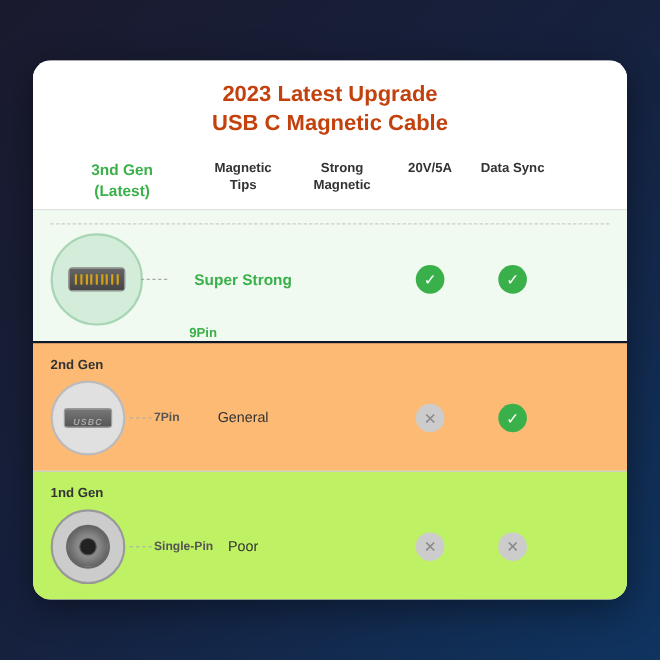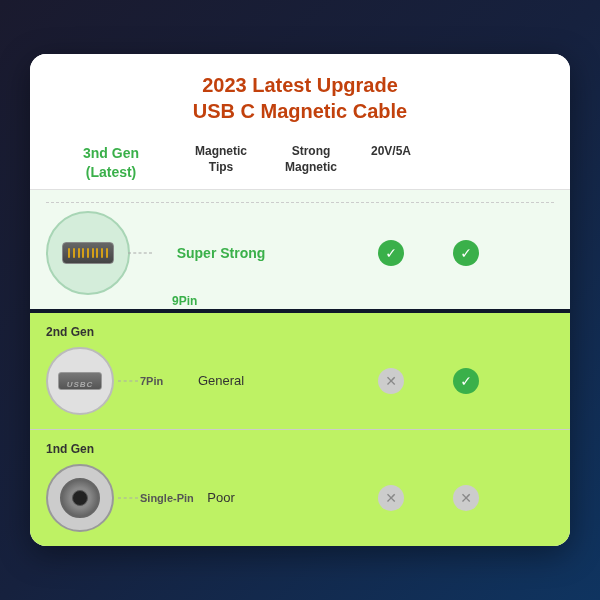--- a/index.html
+++ b/index.html
@@ -53,22 +53,22 @@
     
     .row-section {
       padding: 12px 16px 14px;
       position: relative;
     }
     .row-section.first {
       background: #f0faf0;
       border-top: 1px solid #e0e0e0;
     }
     .row-section.second {
-      background: #bef264;
-      border-top: 4px solid #0f172a;
+      background: #fdba74;
+      border-top: 2px solid #0f172a;
     }
     .row-section.third {
       background: #bef264;
       border-top: 1px solid #ccc;
     }
     .row-label {
       font-size: 12px;
       font-weight: 600;
       color: #333;
       margin-bottom: 8px;
@@ -241,20 +241,21 @@
   </div>
 
   <div class="col-headers">
     <div class="col-header green" style="white-space:pre-line;">3nd Gen
 (Latest)</div>
     <div class="col-header" style="white-space:pre-line;">Magnetic
 Tips</div>
     <div class="col-header" style="white-space:pre-line;">Strong
 Magnetic</div>
     <div class="col-header">20V/5A</div>
+    <div class="col-header">Data Sync</div>
   </div>
 
   <div class="row-section first">
     <hr class="separator">
     <div class="row-content">
 
       <div class="device-cell">
         <div class="device-img first">
           <div class="connector-large">
             <div class="connector-pins">

